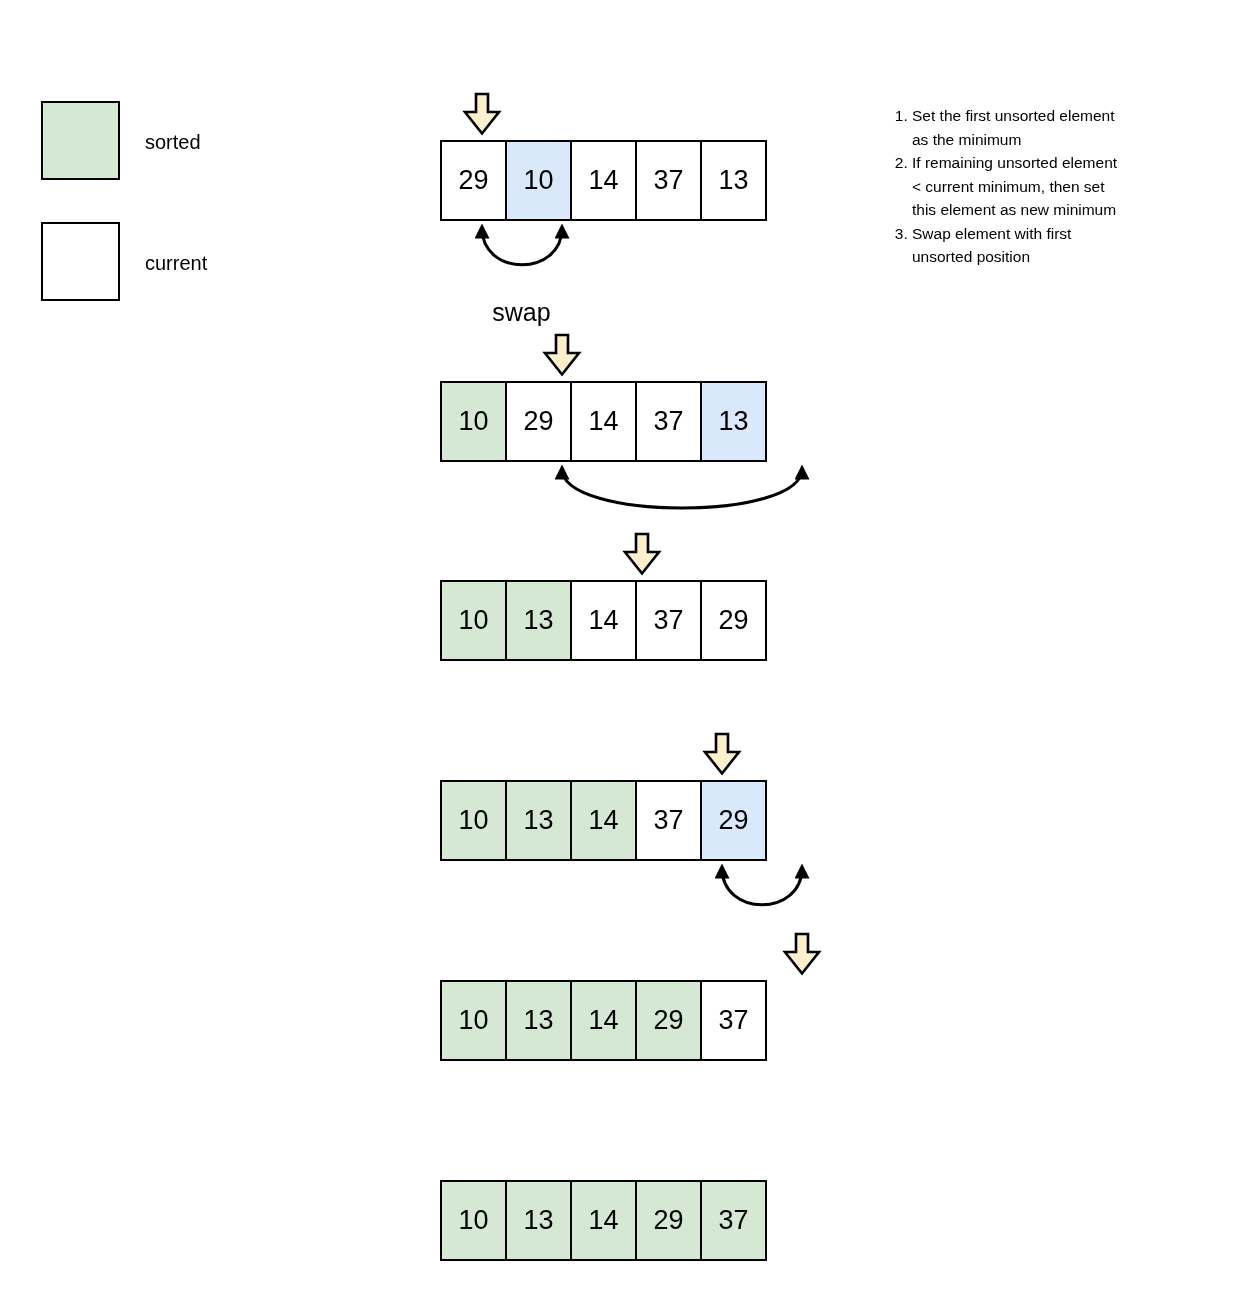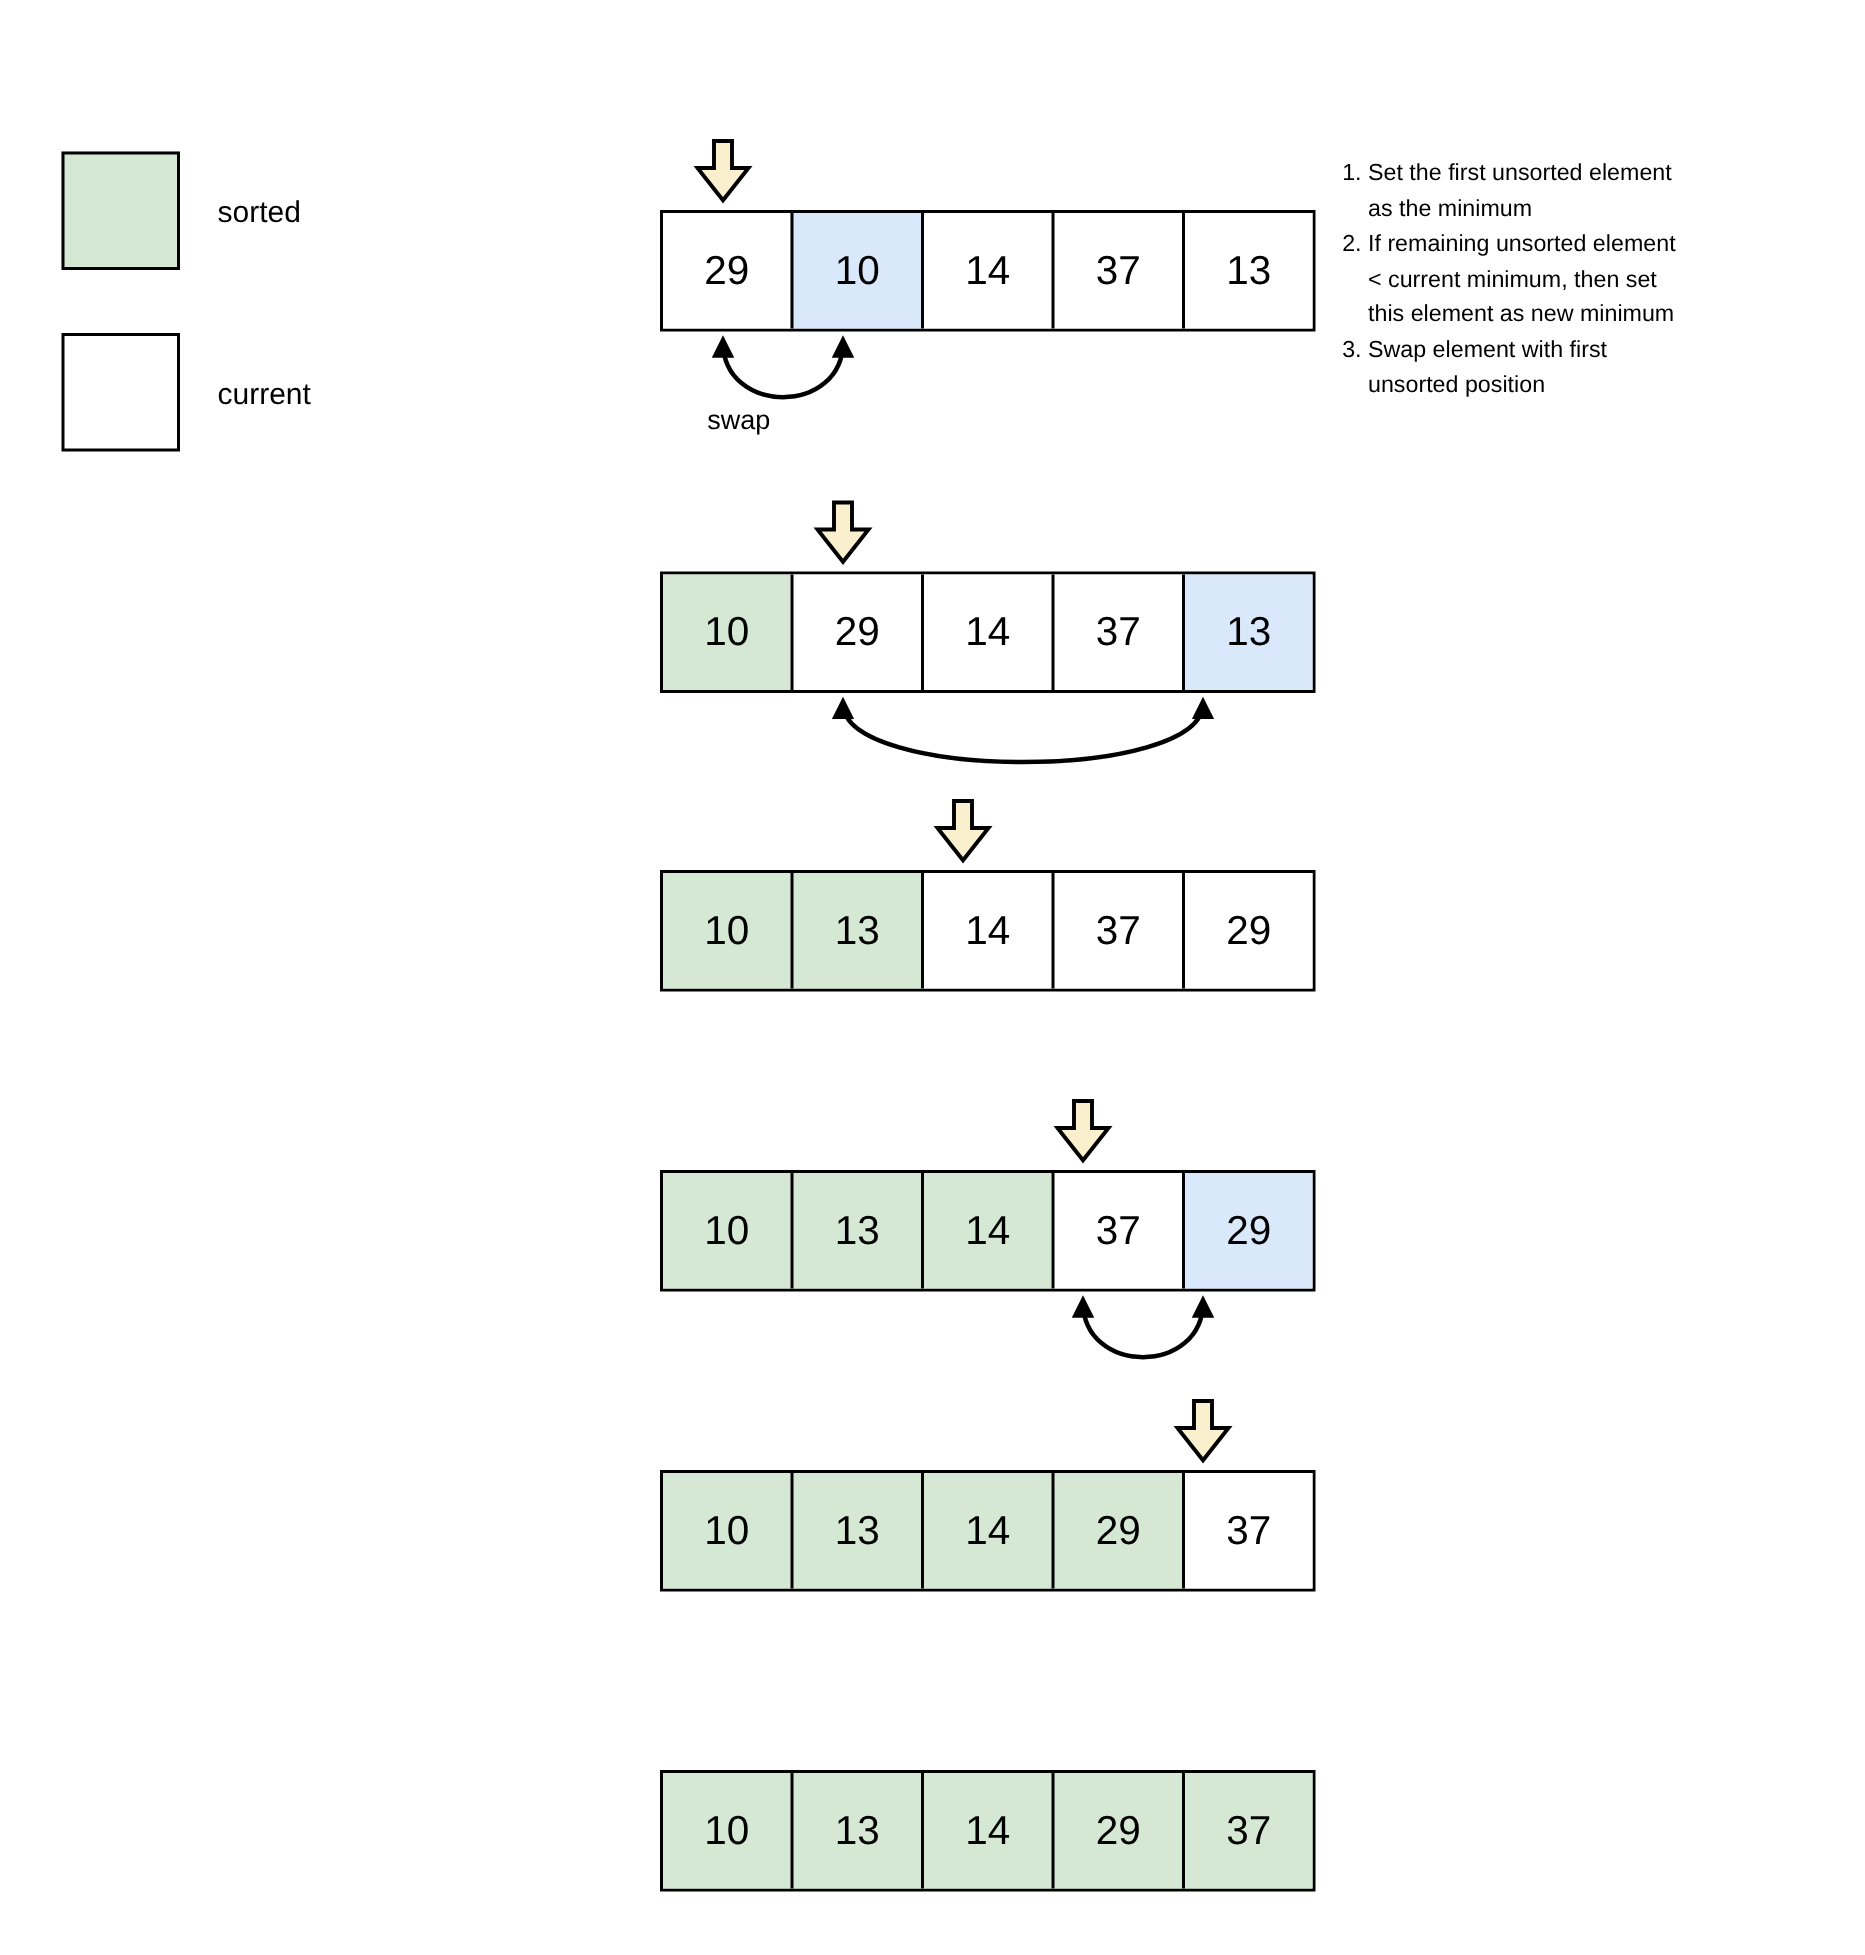--- a/index.html
+++ b/index.html
@@ -41,33 +41,34 @@
   .first-unsorted-label {
     position: absolute;
     left: 401px; top: 40px; width: 161px;
     text-align: center;
     font-size: 15.5px;
     line-height: 22px;
     white-space: pre-line;
   }
   .swap-label {
     position: absolute;
-    text-align: left;
-    font-size: 18px;
+    text-align: center;
+    font-size: 25px;
+    margin-top: 28px;
   }
 
   
   .array-row {
     position: absolute;
     display: flex;
     border: 2.5px solid var(--border, #000);
     background: #fff;
   }
   .array-cell {
-    width: 85px; height: 77px;
+    width: 63px; height: 77px;
     display: flex; align-items: center; justify-content: center;
     font-size: 27px;
     background: var(--unsorted, #ffffff);
   }
   .array-cell + .array-cell { border-left: 2px solid var(--border, #000); }
   .array-cell.sorted { background: var(--sorted, #d5e8d4); }
   .array-cell.min    { background: var(--highlight, #dae8fc); }
 
   .down-arrow-icon, .swap-arrow { position: absolute; overflow: visible; }
 </style>

